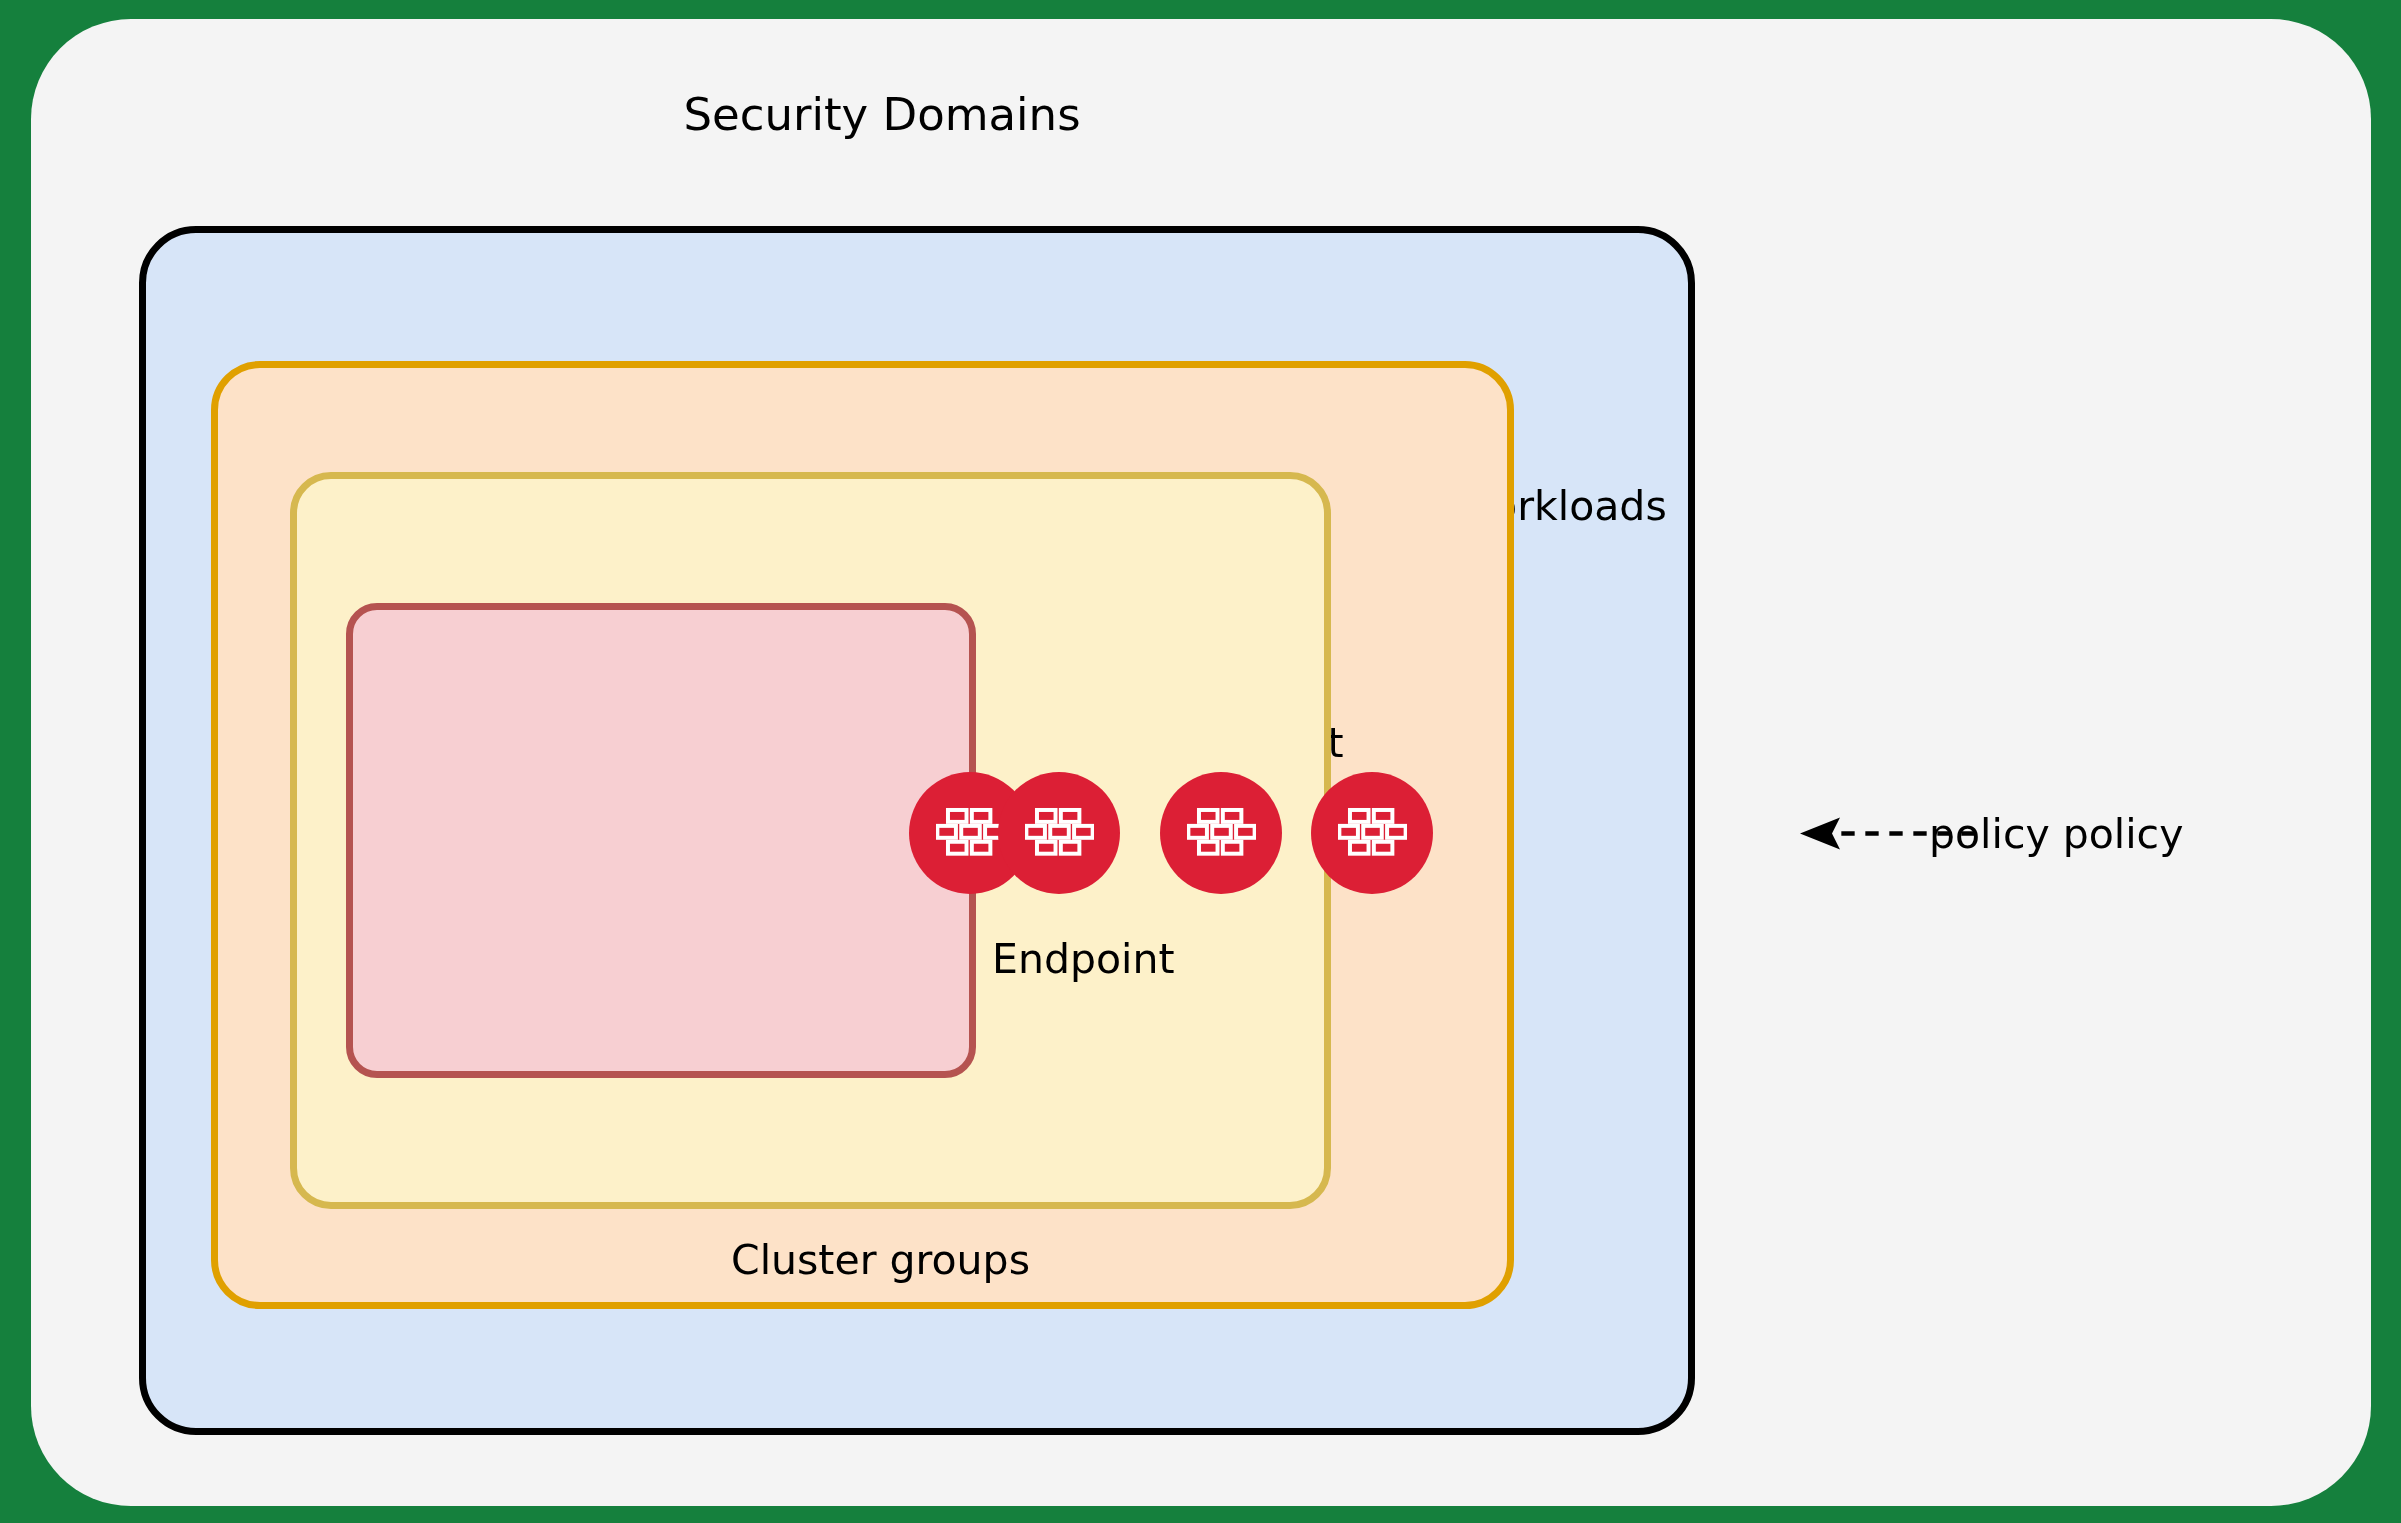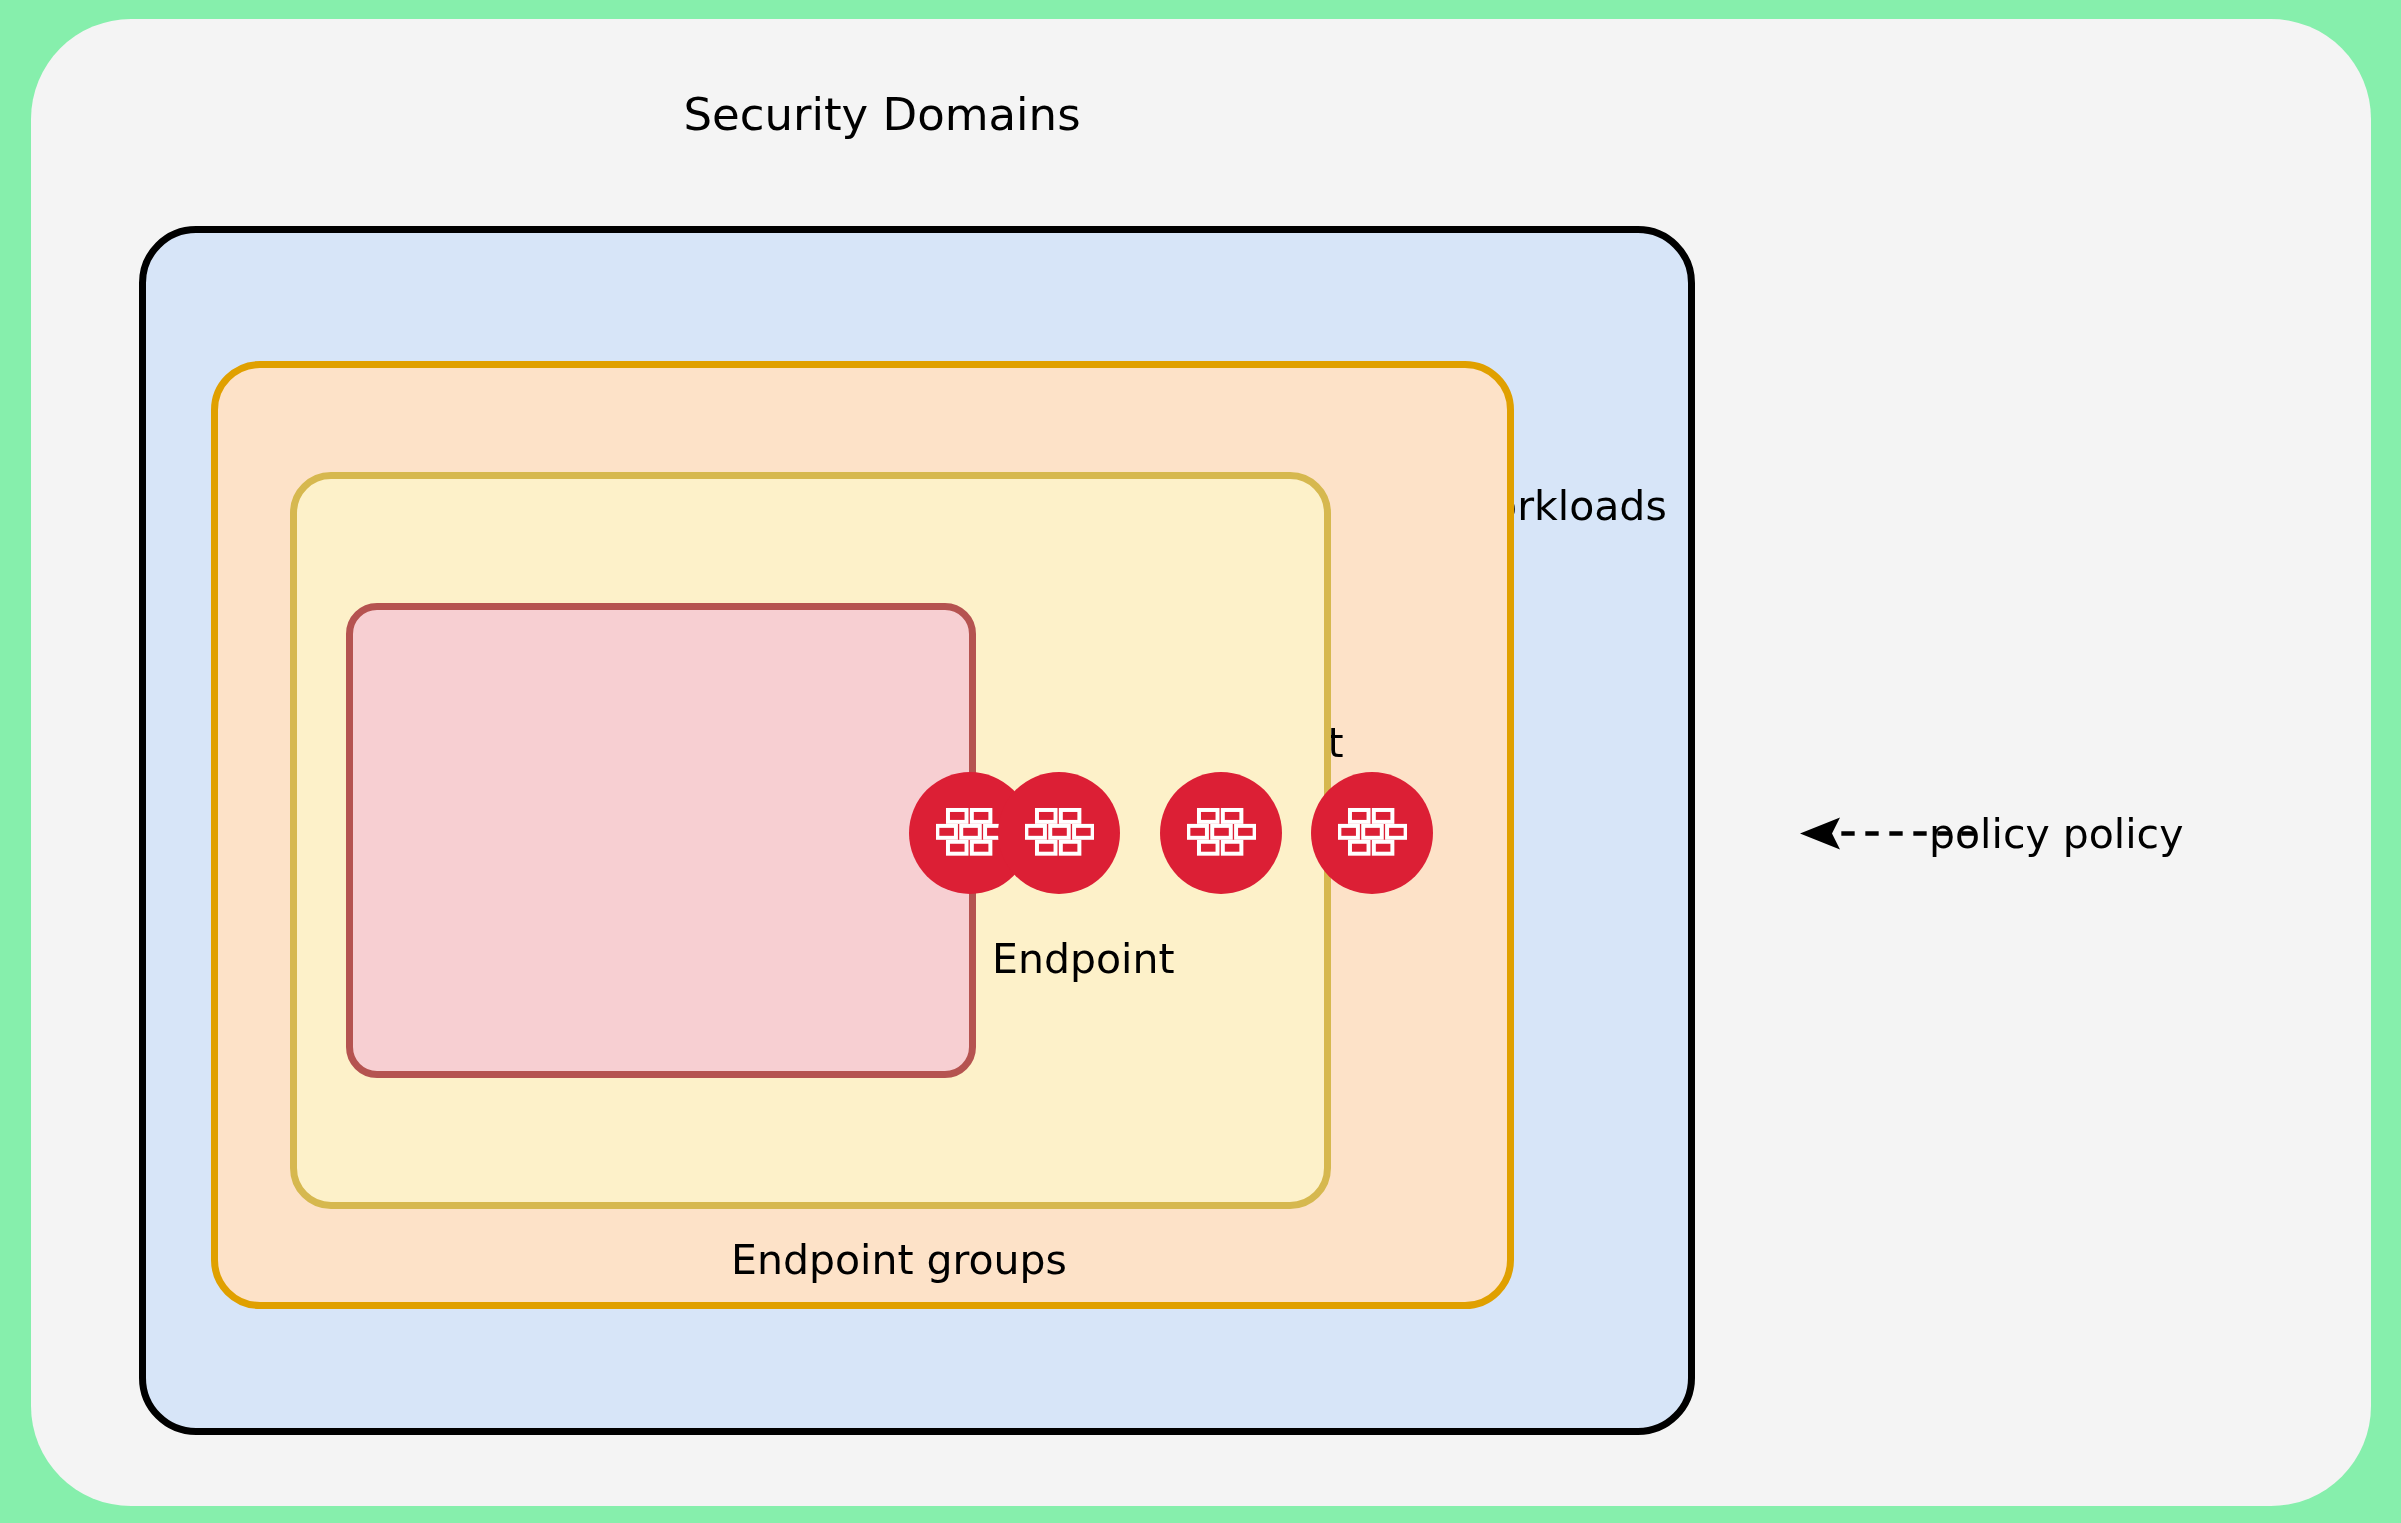--- a/index.html
+++ b/index.html
@@ -12,21 +12,21 @@
   }
   body {
     font-family: "DejaVu Sans", sans-serif;
   }
 
   
   #canvas {
     position: relative;
     width: 2401px;
     height: 1524px;
-    background: #86efac;
+    background: #15803d;
   }
 
   
   .panel {
     position: absolute;
     left: 31px;
     top: 18.6px;
     width: 2340px;
     height: 1487px;
     background: #f4f4f4;
@@ -149,21 +149,21 @@
 
     <div class="box box-tenant">
       <div class="label label-tenant">Tenant</div>
     </div>
 
     <div class="box box-namespace">
       <div class="label label-namespace">Endpoint</div>
     </div>
 
     <div class="box box-endpoints">
-      <div class="label label-endpoints">Endpoint groups</div>
+      <div class="label label-endpoints">Cluster groups</div>
     </div>
 
     <div class="firewall fw-1">
       <svg class="fw-icon" width="69" height="53" viewBox="0 0 52 40">
         <g fill="none" stroke="#ffffff" stroke-width="3">
           <rect x="9" y="3" width="14" height="9"></rect>
           <rect x="27" y="3" width="14" height="9"></rect>
           <rect x="1" y="15" width="14" height="9"></rect>
           <rect x="19" y="15" width="14" height="9"></rect>
           <rect x="37" y="15" width="14" height="9"></rect>

